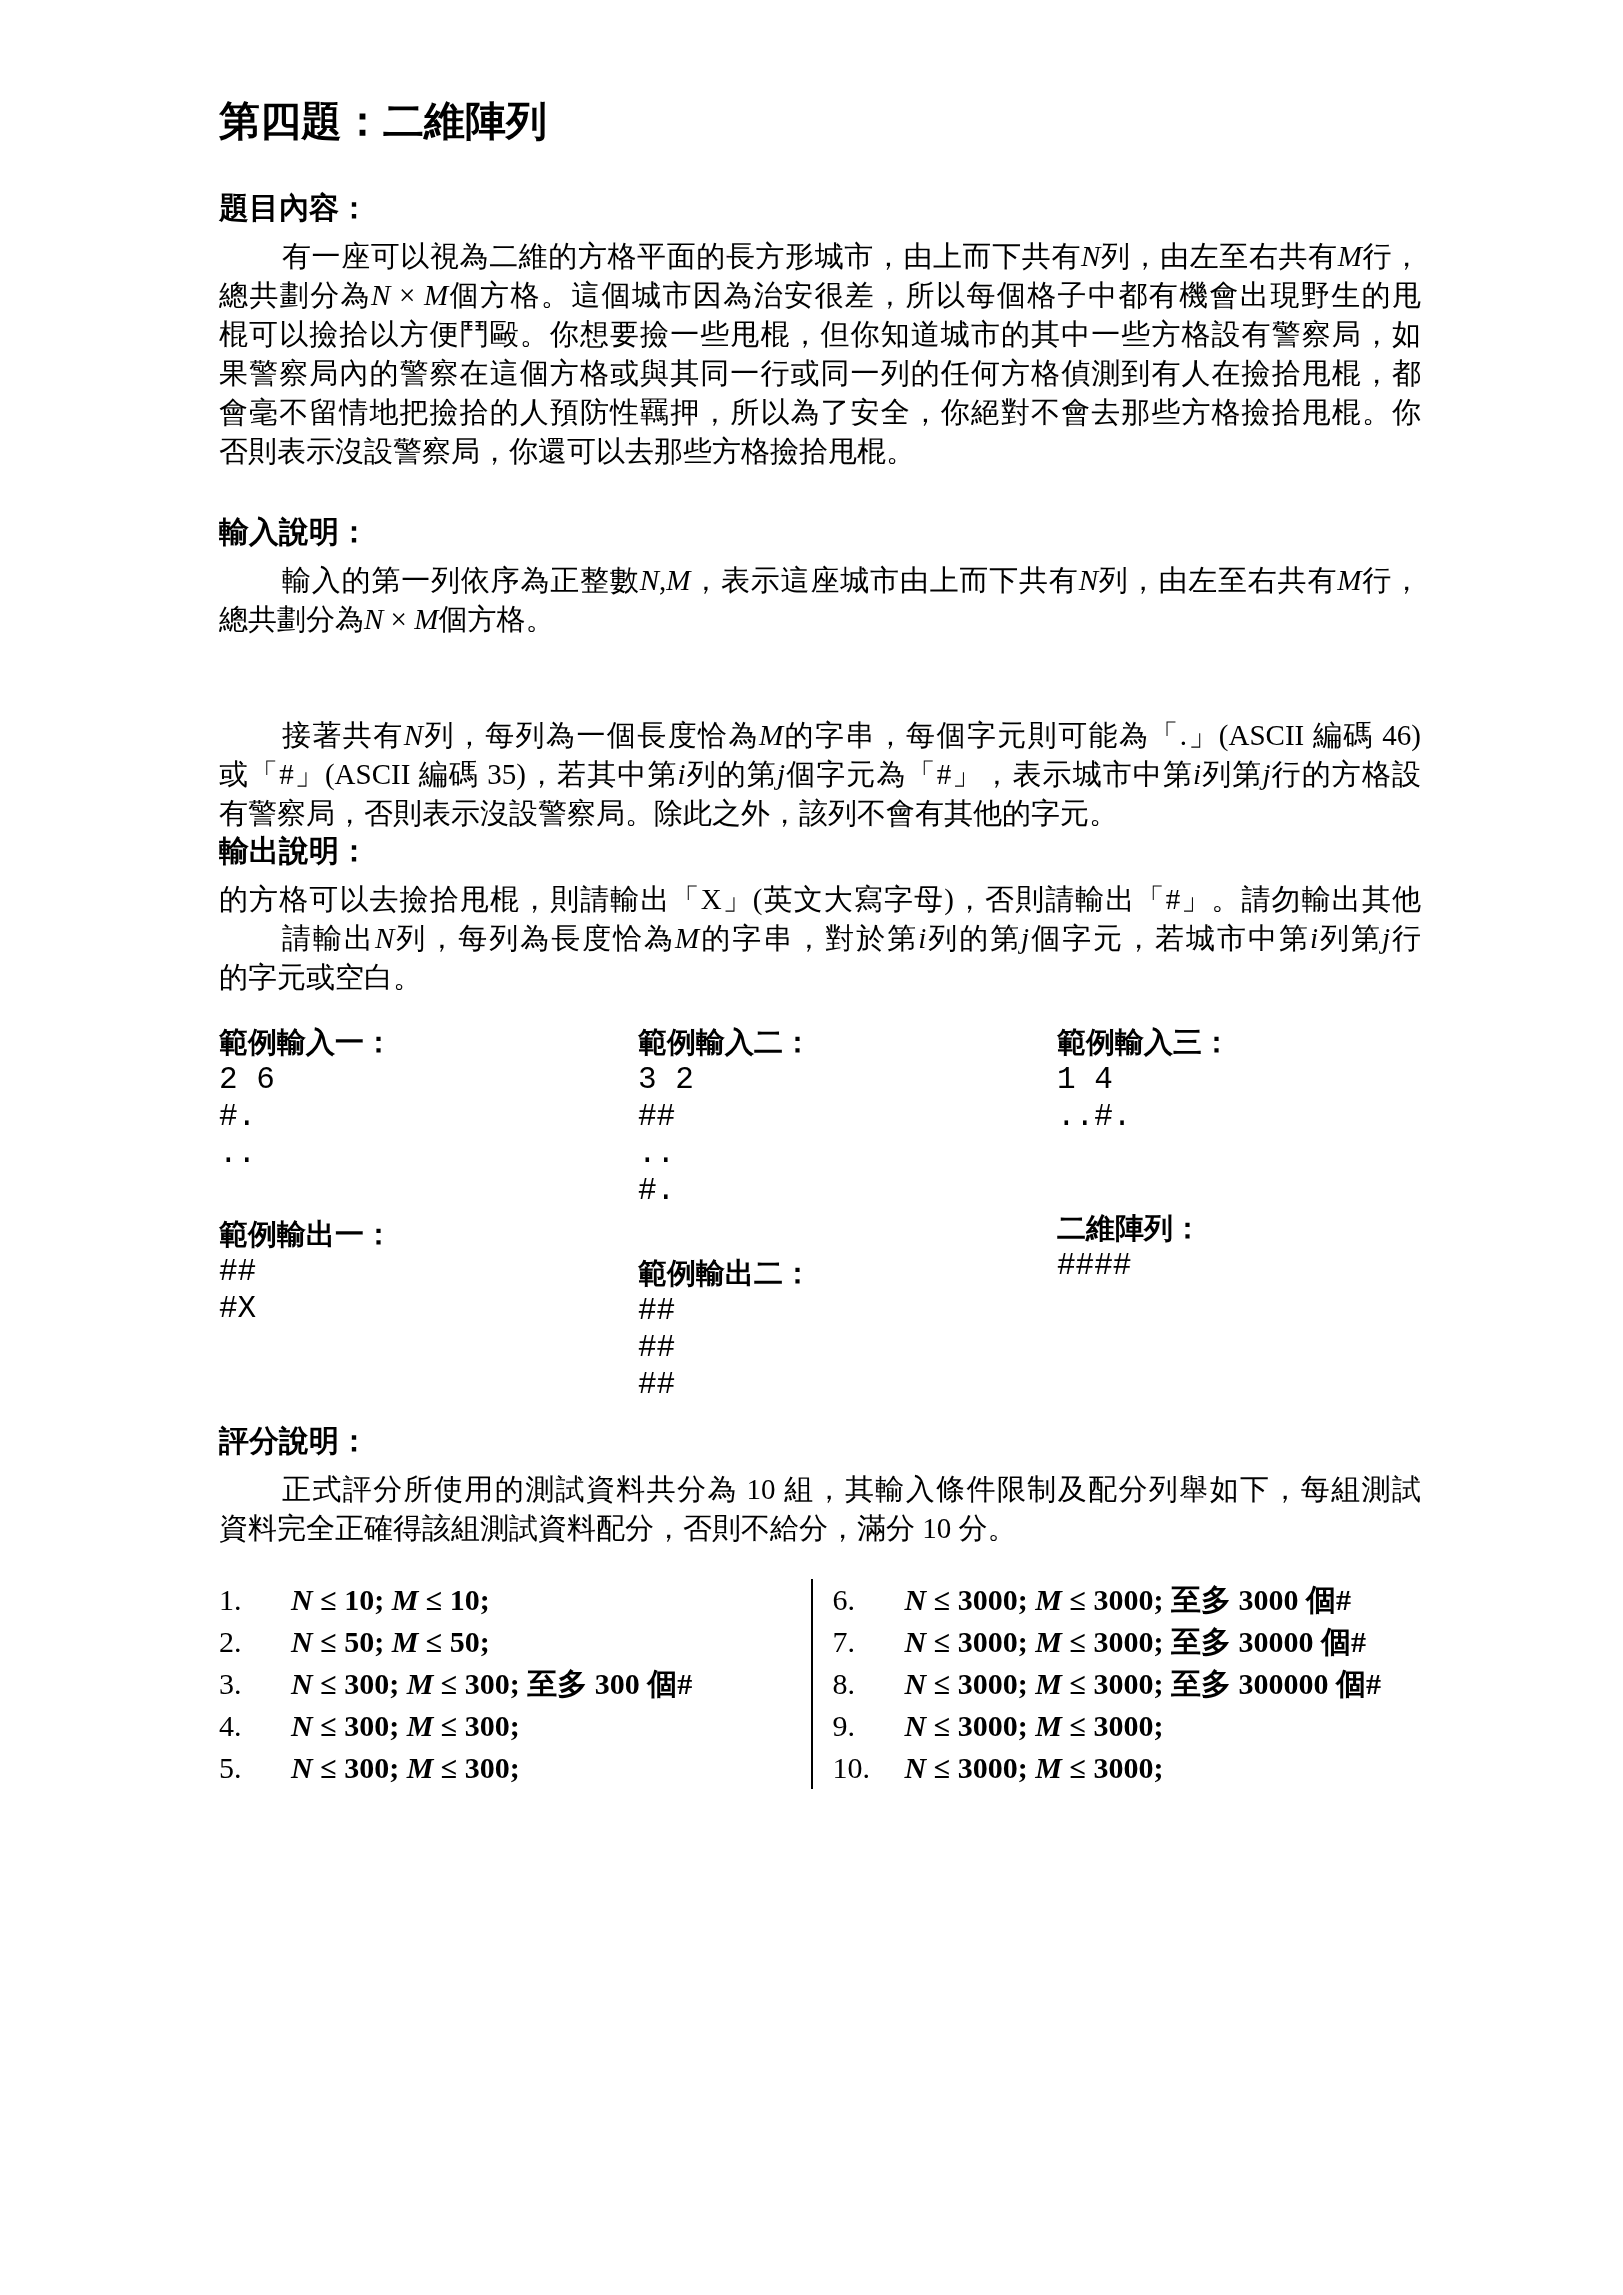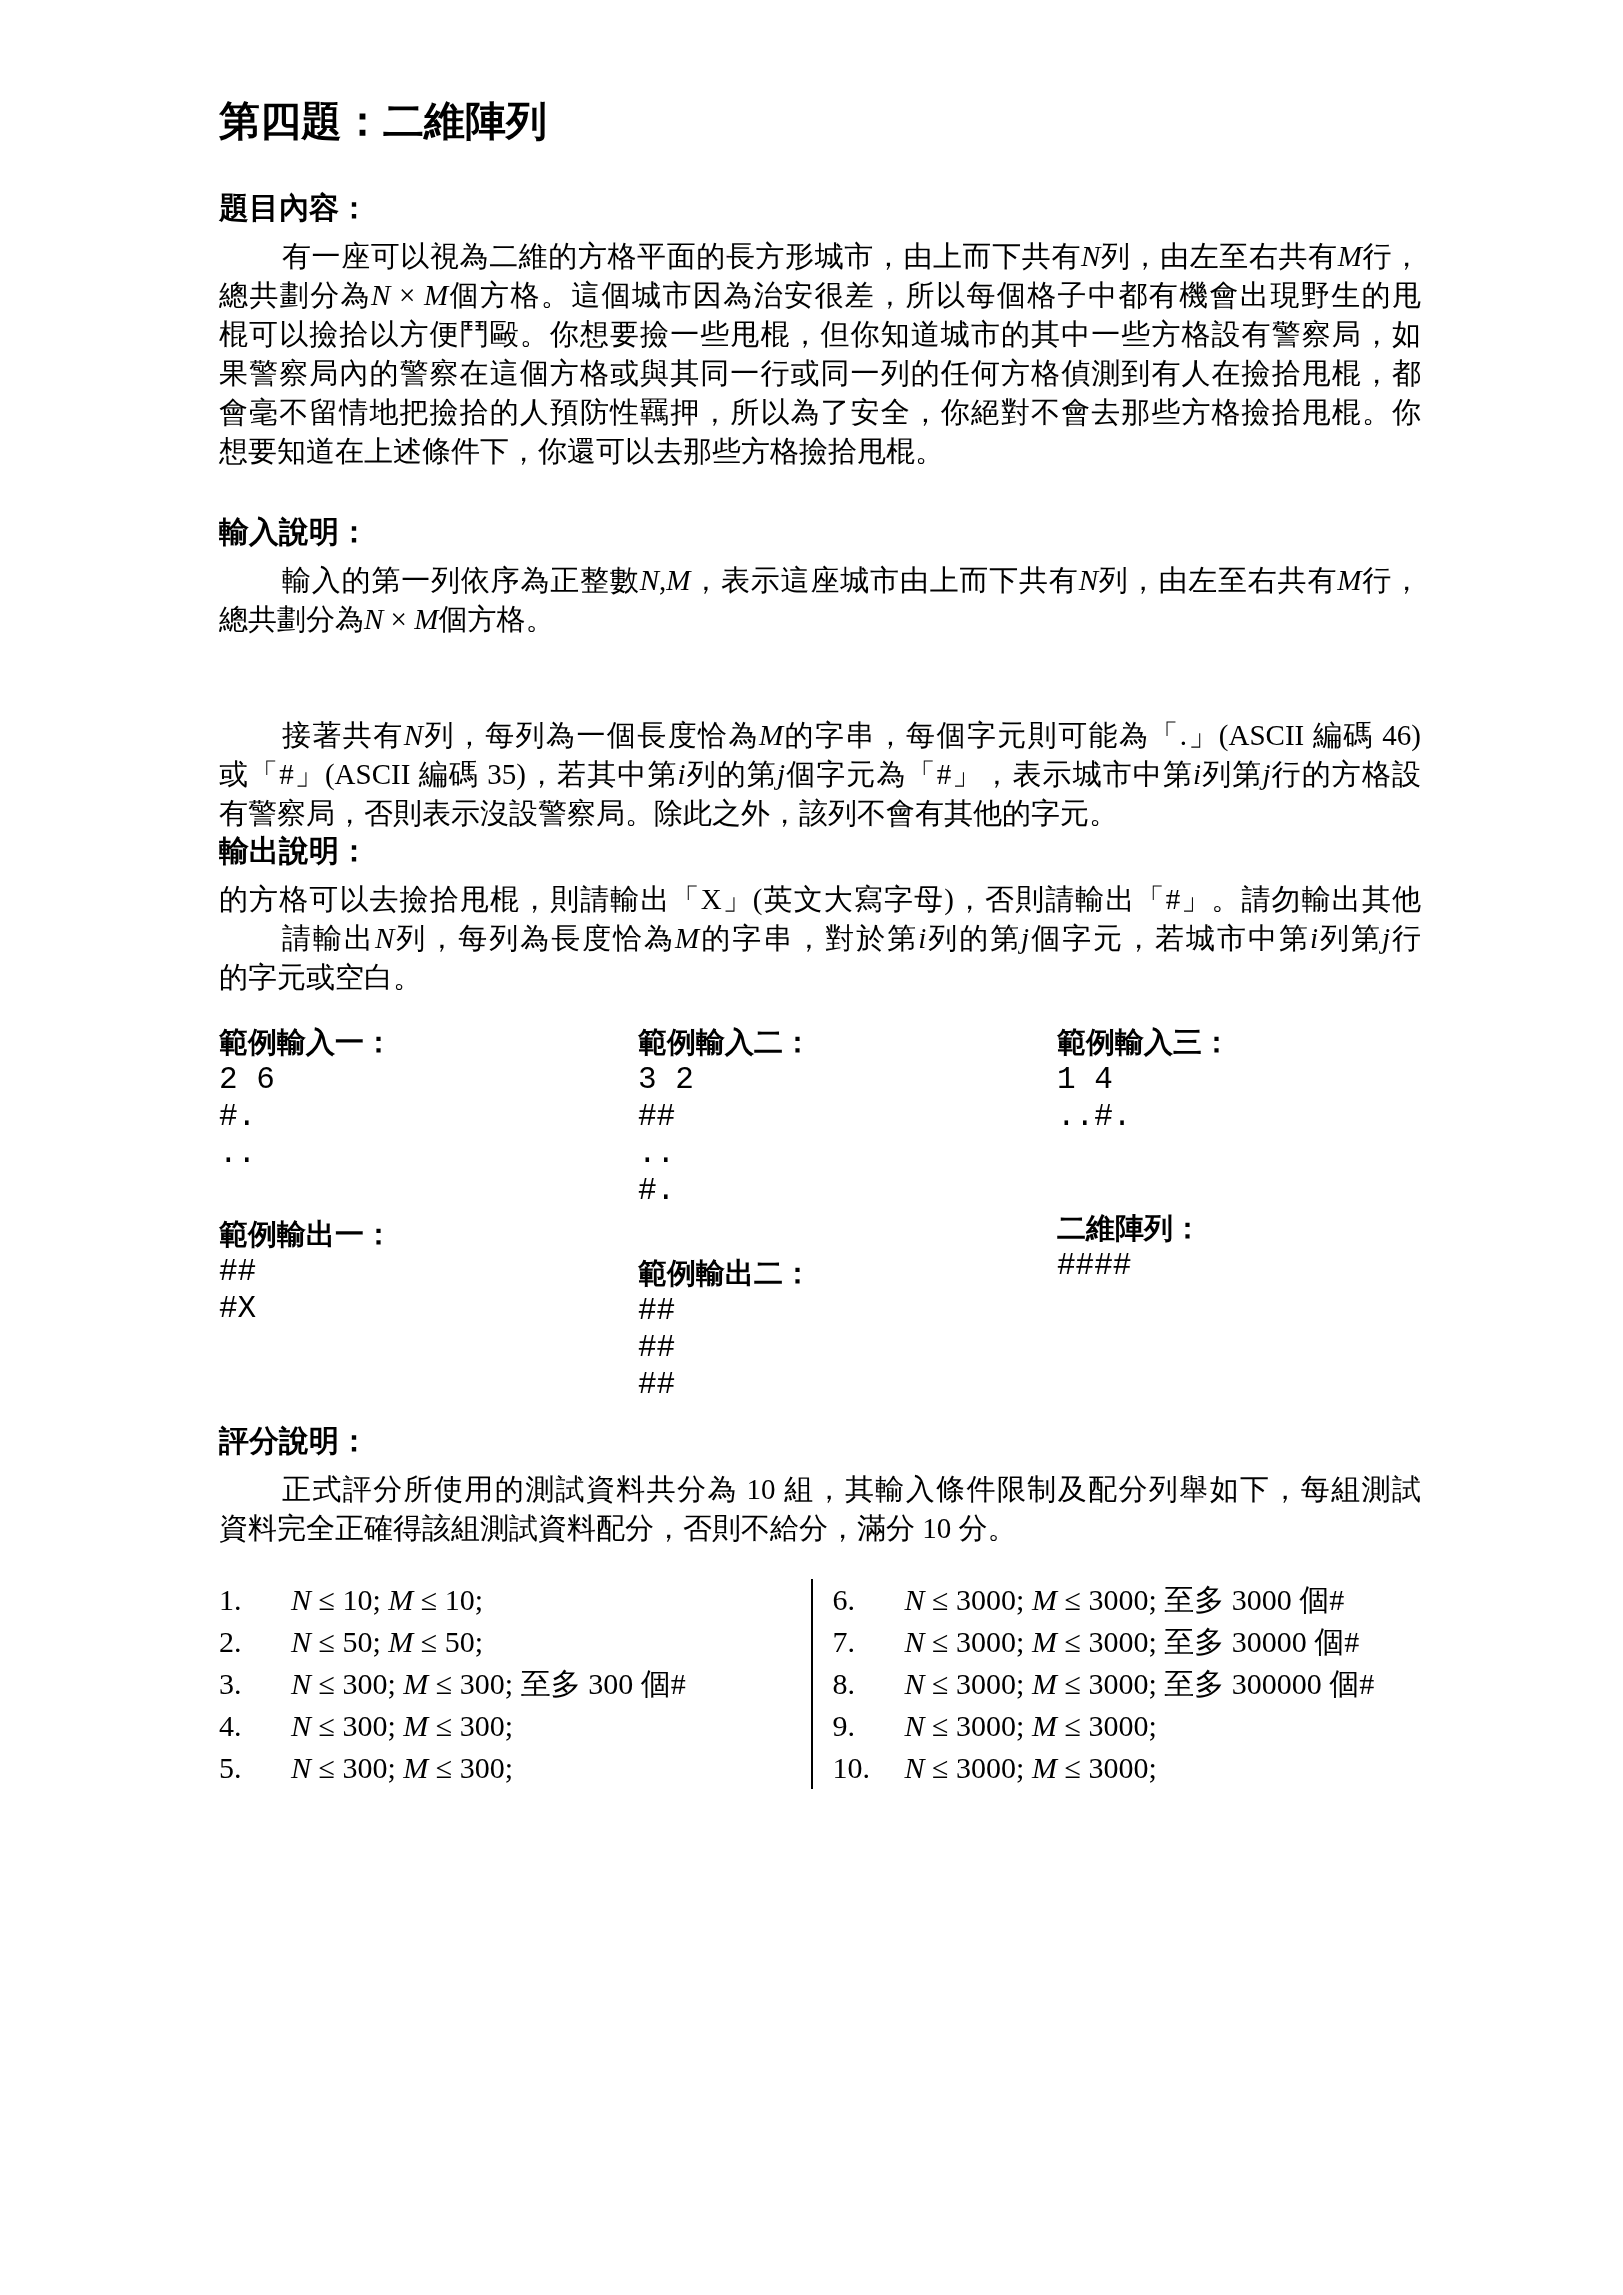--- a/index.html
+++ b/index.html
@@ -85,42 +85,42 @@
     flex: 1 1 auto;
     border-left: 2px solid #000000;
     padding-left: 19.6px;
   }
   .s-item { display: flex; }
   .s-num {
     display: inline-block;
     width: 72px;
     flex: 0 0 auto;
   }
-  .s-text { flex: 1 1 auto; }
+  .s-text { flex: 1 1 auto; font-weight: bold; }
 
   .mi {
     font-style: italic;
     font-family: "Liberation Serif", "DejaVu Serif", serif;
   }
 </style>
 </head>
 <body>
 
 <div class="page">
 
   <div class="doc-title">第四題：二維陣列</div>
 
   <div class="sec-h h-problem">題目內容：</div>
   <div class="para">
     <div class="line indent">有一座可以視為二維的方格平面的長方形城市，由上而下共有<span class="mi">N</span>列，由左至右共有<span class="mi">M</span>行，</div>
     <div class="line">總共劃分為<span class="mi">N</span> × <span class="mi">M</span>個方格。這個城市因為治安很差，所以每個格子中都有機會出現野生的甩</div>
     <div class="line">棍可以撿拾以方便鬥毆。你想要撿一些甩棍，但你知道城市的其中一些方格設有警察局，如</div>
     <div class="line">果警察局內的警察在這個方格或與其同一行或同一列的任何方格偵測到有人在撿拾甩棍，都</div>
     <div class="line">會毫不留情地把撿拾的人預防性羈押，所以為了安全，你絕對不會去那些方格撿拾甩棍。你</div>
-    <div class="line lastline">想要知道在上述條件下，你還可以去那些方格撿拾甩棍。</div>
+    <div class="line lastline">否則表示沒設警察局，你還可以去那些方格撿拾甩棍。</div>
   </div>
 
   <div class="sec-h h-input">輸入說明：</div>
   <div class="para">
     <div class="line indent">輸入的第一列依序為正整數<span class="mi">N</span>,<span class="mi">M</span>，表示這座城市由上而下共有<span class="mi">N</span>列，由左至右共有<span class="mi">M</span>行，</div>
     <div class="line lastline">總共劃分為<span class="mi">N</span> × <span class="mi">M</span>個方格。</div>
   </div>
   <div class="para para2">
     <div class="line indent">接著共有<span class="mi">N</span>列，每列為一個長度恰為<span class="mi">M</span>的字串，每個字元則可能為「.」(ASCII 編碼 46)</div>
     <div class="line">或「#」(ASCII 編碼 35)，若其中第<span class="mi">i</span>列的第<span class="mi">j</span>個字元為「#」，表示城市中第<span class="mi">i</span>列第<span class="mi">j</span>行的方格設</div>

